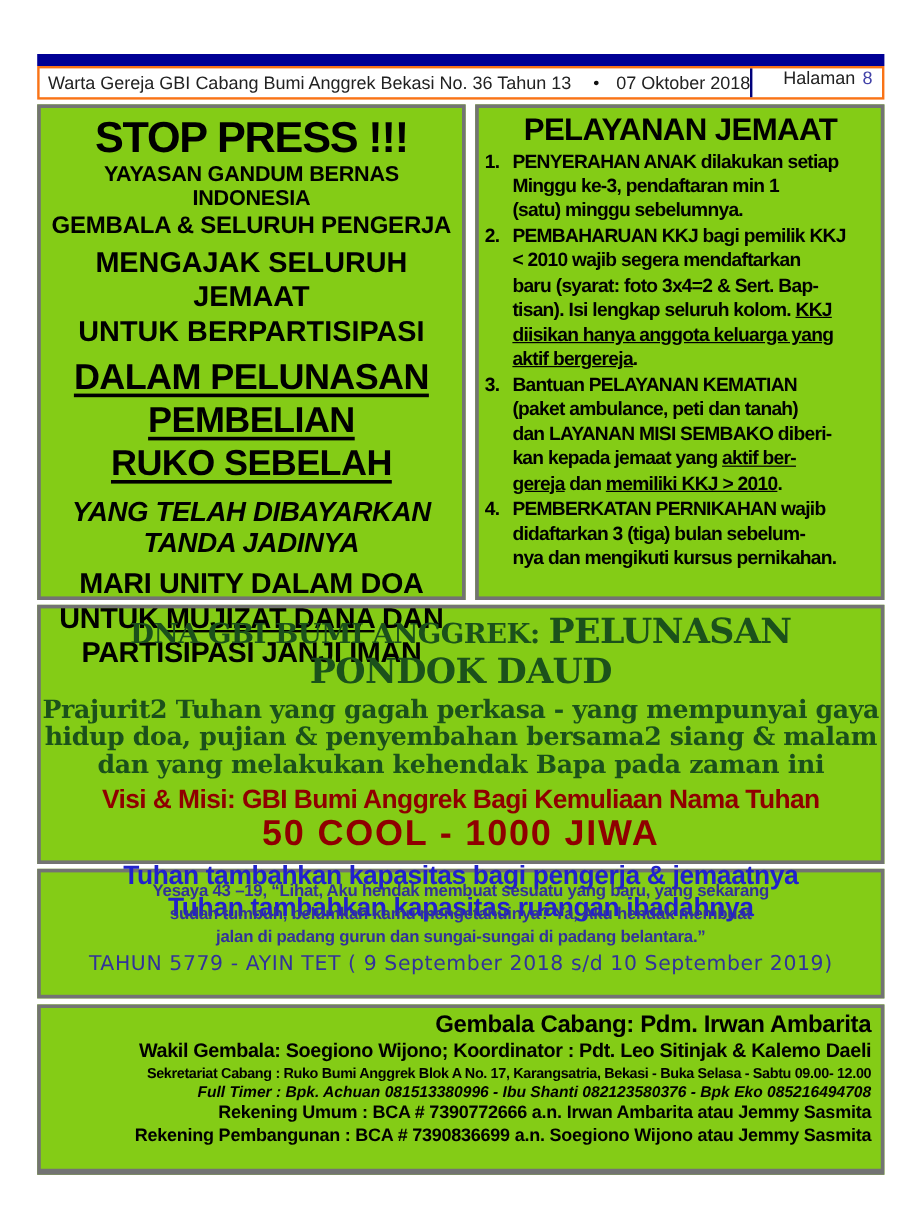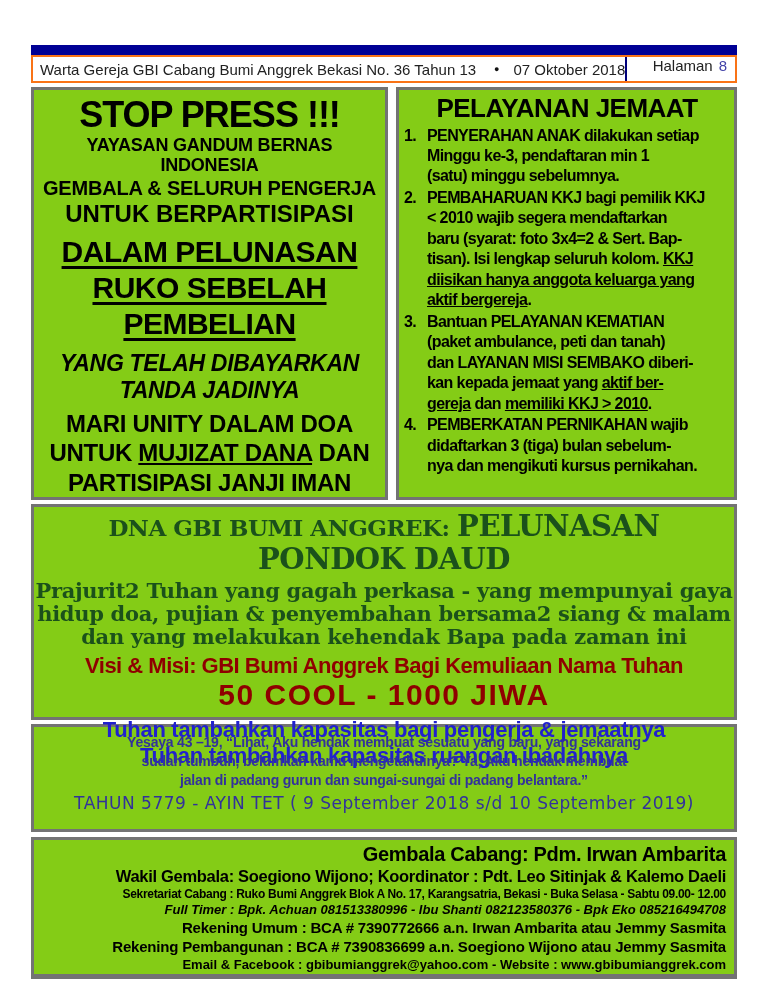--- a/index.html
+++ b/index.html
@@ -85,24 +85,25 @@
         <span class="page-num">8</span>
       </div>
     </div>
 
     <div class="columns">
 
       <div class="box box-left">
         <div class="sp-title">STOP PRESS !!!</div>
         <div class="sp-sub1">YAYASAN GANDUM BERNAS INDONESIA</div>
         <div class="sp-sub2">GEMBALA &amp; SELURUH PENGERJA</div>
+        <div class="sp-invite mt6">MENGAJAK SELURUH JEMAAT</div>
         <div class="sp-invite">UNTUK BERPARTISIPASI</div>
         <div class="sp-underline mt6">DALAM PELUNASAN</div>
+        <div class="sp-underline">PEMBELIAN</div>
         <div class="sp-underline">RUKO SEBELAH</div>
-        <div class="sp-underline">PEMBELIAN</div>
         <div class="sp-italic mt8">YANG TELAH DIBAYARKAN</div>
         <div class="sp-italic">TANDA JADINYA</div>
         <div class="sp-mari mt6">MARI UNITY DALAM DOA</div>
         <div class="sp-mari"><span>UNTUK </span><span data-u="1" style="text-decoration: underline;">MUJIZAT DANA</span><span> DAN</span></div>
         <div class="sp-mari">PARTISIPASI JANJI IMAN</div>
       </div>
 
       <div class="box box-right">
         <div class="pj-title">PELAYANAN JEMAAT</div>
         <div class="pj-item">
@@ -157,17 +158,16 @@
       <div class="verse-tahun">TAHUN 5779 - AYIN TET ( 9 September 2018 s/d 10 September 2019)</div>
     </div>
 
     <div class="box box-footer">
       <div class="f1">Gembala Cabang: Pdm. Irwan Ambarita</div>
       <div class="f2">Wakil Gembala: Soegiono Wijono; Koordinator : Pdt. Leo Sitinjak &amp; Kalemo Daeli</div>
       <div class="f3">Sekretariat Cabang : Ruko Bumi Anggrek  Blok A No. 17,  Karangsatria, Bekasi - Buka Selasa - Sabtu 09.00- 12.00</div>
       <div class="f4">Full Timer : Bpk. Achuan 081513380996 - Ibu Shanti  082123580376 - Bpk Eko  085216494708</div>
       <div class="f5">Rekening Umum : BCA # 7390772666 a.n. Irwan Ambarita atau Jemmy Sasmita</div>
       <div class="f5">Rekening Pembangunan : BCA # 7390836699 a.n. Soegiono Wijono atau Jemmy Sasmita</div>
-      <div class="f7">Email &amp; Facebook : gbibumianggrek@yahoo.com - Website : www.gbibumianggrek.com</div>
     </div>
 
   </div>
 </div>
 
 </body></html>

